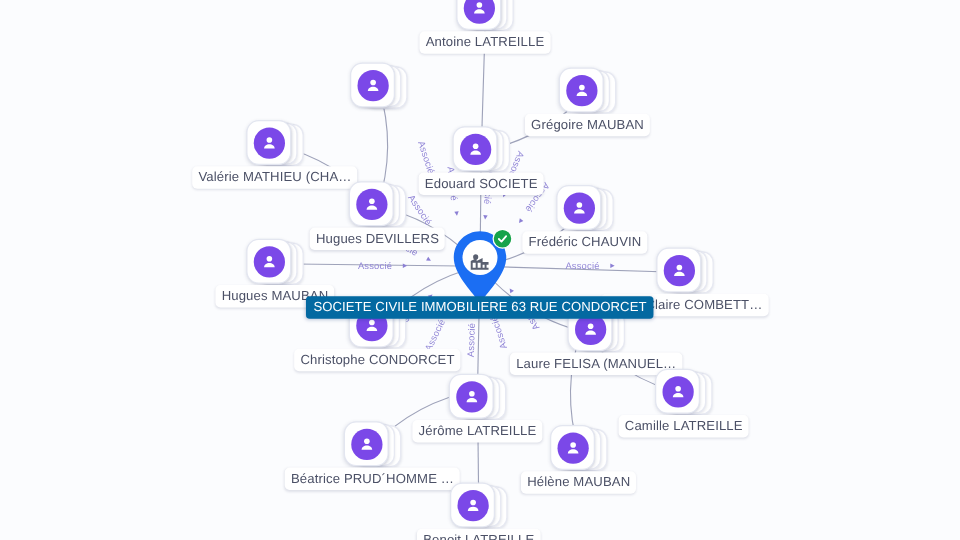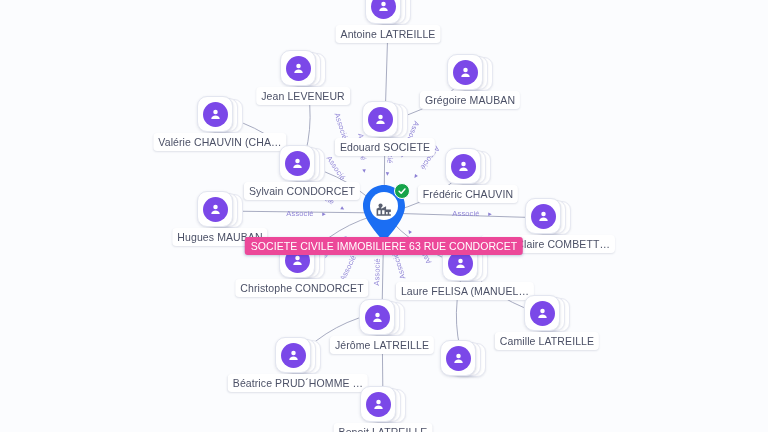--- a/index.html
+++ b/index.html
@@ -98,21 +98,21 @@
     display: flex; align-items: center; justify-content: center;
   }
   .verified-badge svg { width: 10px; height: 10px; display:block; }
 
   #company-label {
     position: absolute;
     left: 50%;
     top: 56px;
     transform: translateX(-50%);
     white-space: nowrap;
-    background: #ec4899;
+    background: #0369a1;
     color: #ffffff;
     font-size: 10.5px;
     line-height: 14px;
     font-weight: 400;
     padding: 2px 6px;
     border-radius: 3px;
     box-shadow: 0 1px 3px rgba(20,50,120,0.25);
     z-index: 40;
     letter-spacing: .05px;
   }
@@ -214,21 +214,20 @@
           <div class="stack-sheet sheet-1"></div>
           <div class="sheet-front">
             <div class="avatar-circle">
               <svg viewBox="0 0 24 24" fill="#ffffff">
                 <circle cx="12" cy="8" r="3.6"></circle>
                 <path d="M5.2 19c0-3.6 3.1-5.6 6.8-5.6s6.8 2 6.8 5.6z"></path>
               </svg>
             </div>
           </div>
         </div>
-        <div class="node-label">Jean LEVENEUR</div>
       </div>
       <div class="person-node" style="left: 470px; top: 74px; text-decoration: underline;">
         <div class="card-stack">
           <div class="stack-sheet sheet-3"></div>
           <div class="stack-sheet sheet-2"></div>
           <div class="stack-sheet sheet-1"></div>
           <div class="sheet-front">
             <div class="avatar-circle">
               <svg viewBox="0 0 24 24" fill="#ffffff">
                 <circle cx="12" cy="8" r="3.6"></circle>
@@ -246,21 +245,21 @@
           <div class="stack-sheet sheet-1"></div>
           <div class="sheet-front">
             <div class="avatar-circle">
               <svg viewBox="0 0 24 24" fill="#ffffff">
                 <circle cx="12" cy="8" r="3.6"></circle>
                 <path d="M5.2 19c0-3.6 3.1-5.6 6.8-5.6s6.8 2 6.8 5.6z"></path>
               </svg>
             </div>
           </div>
         </div>
-        <div class="node-label">Valérie CHAUVIN (CHA…</div>
+        <div class="node-label">Valérie MATHIEU (CHA…</div>
       </div>
       <div class="person-node" style="left: 385px; top: 121px;">
         <div class="card-stack">
           <div class="stack-sheet sheet-3"></div>
           <div class="stack-sheet sheet-2"></div>
           <div class="stack-sheet sheet-1"></div>
           <div class="sheet-front">
             <div class="avatar-circle">
               <svg viewBox="0 0 24 24" fill="#ffffff">
                 <circle cx="12" cy="8" r="3.6"></circle>
@@ -278,21 +277,21 @@
           <div class="stack-sheet sheet-1"></div>
           <div class="sheet-front">
             <div class="avatar-circle">
               <svg viewBox="0 0 24 24" fill="#ffffff">
                 <circle cx="12" cy="8" r="3.6"></circle>
                 <path d="M5.2 19c0-3.6 3.1-5.6 6.8-5.6s6.8 2 6.8 5.6z"></path>
               </svg>
             </div>
           </div>
         </div>
-        <div class="node-label">Sylvain CONDORCET</div>
+        <div class="node-label">Hugues DEVILLERS</div>
       </div>
       <div class="person-node" style="left: 468px; top: 168px;">
         <div class="card-stack">
           <div class="stack-sheet sheet-3"></div>
           <div class="stack-sheet sheet-2"></div>
           <div class="stack-sheet sheet-1"></div>
           <div class="sheet-front">
             <div class="avatar-circle">
               <svg viewBox="0 0 24 24" fill="#ffffff">
                 <circle cx="12" cy="8" r="3.6"></circle>
@@ -344,21 +343,21 @@
             <div class="avatar-circle">
               <svg viewBox="0 0 24 24" fill="#ffffff">
                 <circle cx="12" cy="8" r="3.6"></circle>
                 <path d="M5.2 19c0-3.6 3.1-5.6 6.8-5.6s6.8 2 6.8 5.6z"></path>
               </svg>
             </div>
           </div>
         </div>
         <div class="node-label">Christophe CONDORCET</div>
       </div>
-      <div class="person-node" style="left: 465px; top: 265px;">
+      <div class="person-node" style="left: 477px; top: 265px;">
         <div class="card-stack">
           <div class="stack-sheet sheet-3"></div>
           <div class="stack-sheet sheet-2"></div>
           <div class="stack-sheet sheet-1"></div>
           <div class="sheet-front">
             <div class="avatar-circle">
               <svg viewBox="0 0 24 24" fill="#ffffff">
                 <circle cx="12" cy="8" r="3.6"></circle>
                 <path d="M5.2 19c0-3.6 3.1-5.6 6.8-5.6s6.8 2 6.8 5.6z"></path>
               </svg>
@@ -422,20 +421,21 @@
           <div class="stack-sheet sheet-1"></div>
           <div class="sheet-front">
             <div class="avatar-circle">
               <svg viewBox="0 0 24 24" fill="#ffffff">
                 <circle cx="12" cy="8" r="3.6"></circle>
                 <path d="M5.2 19c0-3.6 3.1-5.6 6.8-5.6s6.8 2 6.8 5.6z"></path>
               </svg>
             </div>
           </div>
         </div>
+        <div class="node-label">Hélène MAUBAN</div>
       </div>
       <div class="person-node" style="left: 383px; top: 406px;">
         <div class="card-stack">
           <div class="stack-sheet sheet-3"></div>
           <div class="stack-sheet sheet-2"></div>
           <div class="stack-sheet sheet-1"></div>
           <div class="sheet-front">
             <div class="avatar-circle">
               <svg viewBox="0 0 24 24" fill="#ffffff">
                 <circle cx="12" cy="8" r="3.6"></circle>

